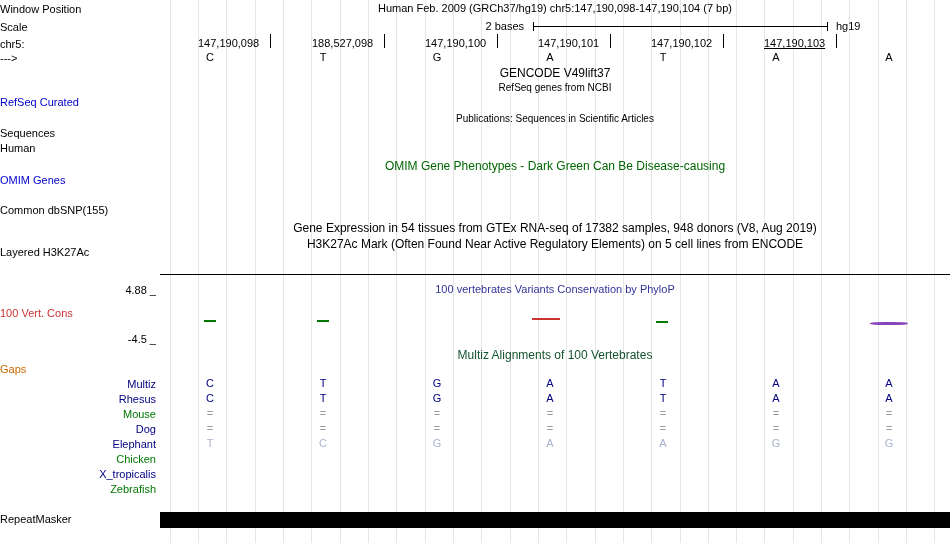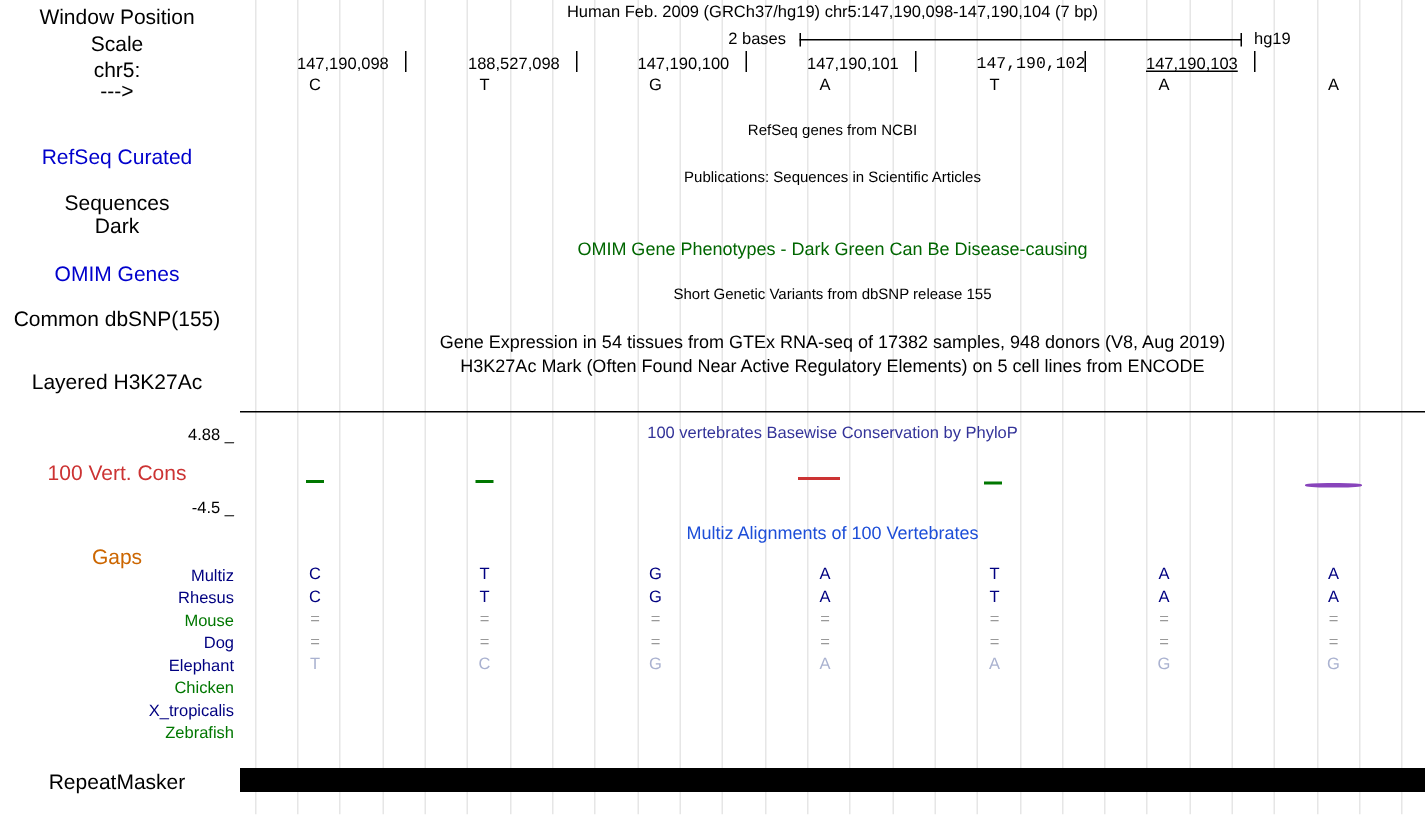--- a/index.html
+++ b/index.html
@@ -20,24 +20,24 @@
     position: absolute;
     left: 0; top: 0;
     width: 950px;
     height: 543px;
   }
   
   .label {
     position: absolute;
     right: 0;
     width: 160px;
-    text-align: center;
+    text-align: left;
     padding-right: 4px;
     box-sizing: border-box;
-    font-size: 14px;
+    font-size: 11px;
     white-space: nowrap;
   }
   #left-col {
     position: absolute;
     left: 0; top: 0;
     width: 160px;
     height: 543px;
   }
   
   #track-area {
@@ -138,21 +138,21 @@
 <div id="browser">
 
   <div id="left-col">
     <div class="label" style="top:3px;">Window Position</div>
     <div class="label" style="top:21px;">Scale</div>
     <div class="label" style="top:38px;">chr5:</div>
     <div class="label" style="top:52px;">---&gt;</div>
 
     <div class="label" style="top:96px; color:#0000cc;">RefSeq Curated</div>
     <div class="label" style="top:127px;">Sequences</div>
-    <div class="label" style="top:142px;">Dark</div>
+    <div class="label" style="top:142px;">Human</div>
     <div class="label" style="top:174px; color:#0000cc;">OMIM Genes</div>
     <div class="label" style="top:204px;">Common dbSNP(155)</div>
     <div class="label" style="top:246px;margin-left:24px;">Layered H3K27Ac</div>
 
     <div class="cons-axis-label" style="top:284px;">4.88 _</div>
     <div class="label" style="top:307px; color:#cc3333;">100 Vert. Cons</div>
     <div class="cons-axis-label" style="top:333px;">-4.5 _</div>
 
     <div class="label" style="top:363px; color:#cc6600;">Gaps</div>
 
@@ -208,51 +208,51 @@
     <div class="tick-label" style="left:676px; top:20px;">hg19</div>
 
     <div class="tick-label" style="left:38px; top:37px;">147,190,098</div>
     <div class="tick-mark" style="left:110px; top:34px; height:14px;"></div>
     <div class="tick-label" style="left:152px; top:37px;">188,527,098</div>
     <div class="tick-mark" style="left:224px; top:34px; height:14px;"></div>
     <div class="tick-label" style="left:265px; top:37px;">147,190,100</div>
     <div class="tick-mark" style="left:337px; top:34px; height:14px;"></div>
     <div class="tick-label" style="left:378px; top:37px;">147,190,101</div>
     <div class="tick-mark" style="left:450px; top:34px; height:14px;"></div>
-    <div class="tick-label" style="left:491px; top:37px;font-family:Liberation Mono, monospace;">147,190,102</div>
+    <div class="tick-label" style="left:491px; top:37px;">147,190,102</div>
     <div class="tick-mark" style="left:563px; top:34px; height:14px;"></div>
     <div class="tick-label" style="left:604px; top:37px;text-decoration:underline;">147,190,103</div>
     <div class="tick-mark" style="left:676px; top:34px; height:14px;"></div>
 
     <div class="base-letter" style="left:35px; top:51px;">C</div>
     <div class="base-letter" style="left:148px; top:51px;">T</div>
     <div class="base-letter" style="left:262px; top:51px;">G</div>
     <div class="base-letter" style="left:375px; top:51px;">A</div>
     <div class="base-letter" style="left:488px; top:51px;">T</div>
     <div class="base-letter" style="left:601px; top:51px;">A</div>
     <div class="base-letter" style="left:714px; top:51px;">A</div>
 
+    <div class="centertext" style="top:66px; font-size:12px;">GENCODE V49lift37</div>
     <div class="centertext" style="top:82px; font-size:10px;">RefSeq genes from NCBI</div>
     <div class="centertext" style="top:113px; font-size:10px;">Publications: Sequences in Scientific Articles</div>
     <div class="centertext" style="top:159px; font-size:12px; color:#006600;">OMIM Gene Phenotypes - Dark Green Can Be Disease-causing</div>
-    <div class="centertext" style="top:191px; font-size:10px;">Short Genetic Variants from dbSNP release 155</div>
     <div class="centertext" style="top:221px; font-size:12px;">Gene Expression in 54 tissues from GTEx RNA-seq of 17382 samples, 948 donors (V8, Aug 2019)</div>
     <div class="centertext" style="top:237px; font-size:12px;">H3K27Ac Mark (Often Found Near Active Regulatory Elements) on 5 cell lines from ENCODE</div>
 
     <div class="hline" style="top:274px;"></div>
 
-    <div class="centertext" style="top:283px; color:#333399;">100 vertebrates Basewise Conservation by PhyloP</div>
+    <div class="centertext" style="top:283px; color:#333399;">100 vertebrates Variants Conservation by PhyloP</div>
 
     <div class="cons-tick" style="left:44px; top:320px; width:12px; background:#007700;"></div>
     <div class="cons-tick" style="left:157px; top:320px; width:12px; background:#007700;"></div>
     <div class="cons-tick" style="left:372px; top:318px; width:28px; background:#cc3333;"></div>
     <div class="cons-tick" style="left:496px; top:321px; width:12px; background:#007700;"></div>
     <div class="cons-tick" style="left:710px; top:322px; width:38px; background:#8844bb; height:3px; border-radius:40%;"></div>
 
-    <div class="centertext" style="top:348px; font-size:12px; color:#1d4ed8;">Multiz Alignments of 100 Vertebrates</div>
+    <div class="centertext" style="top:348px; font-size:12px; color:#14532d;">Multiz Alignments of 100 Vertebrates</div>
 
     <div class="align-char" style="left:38px; top:377px; color:#000080;">C</div>
     <div class="align-char" style="left:151px; top:377px; color:#000080;">T</div>
     <div class="align-char" style="left:265px; top:377px; color:#000080;">G</div>
     <div class="align-char" style="left:378px; top:377px; color:#000080;">A</div>
     <div class="align-char" style="left:491px; top:377px; color:#000080;">T</div>
     <div class="align-char" style="left:604px; top:377px; color:#000080;">A</div>
     <div class="align-char" style="left:717px; top:377px; color:#000080;">A</div>
 
     <div class="align-char" style="left:38px; top:392px; color:#000080;">C</div>

